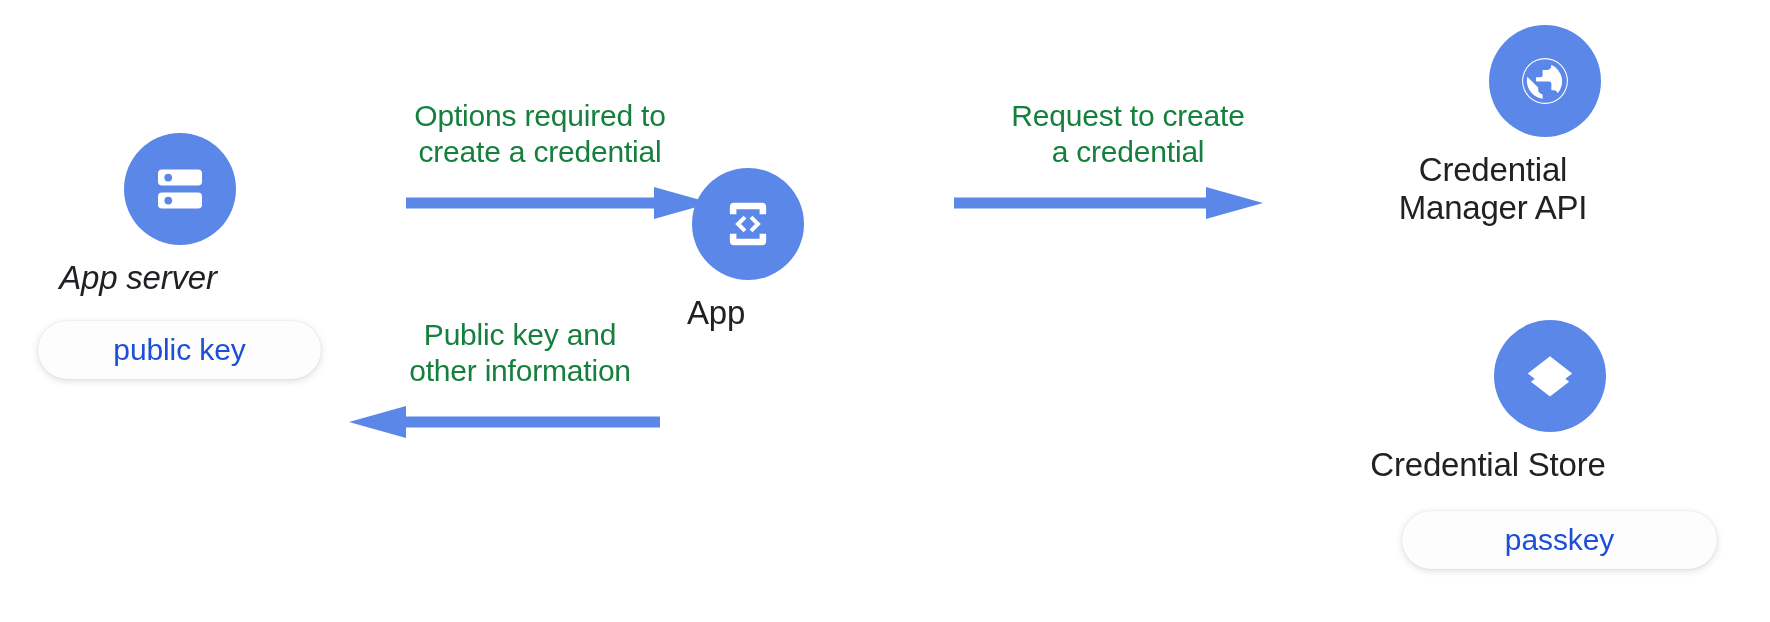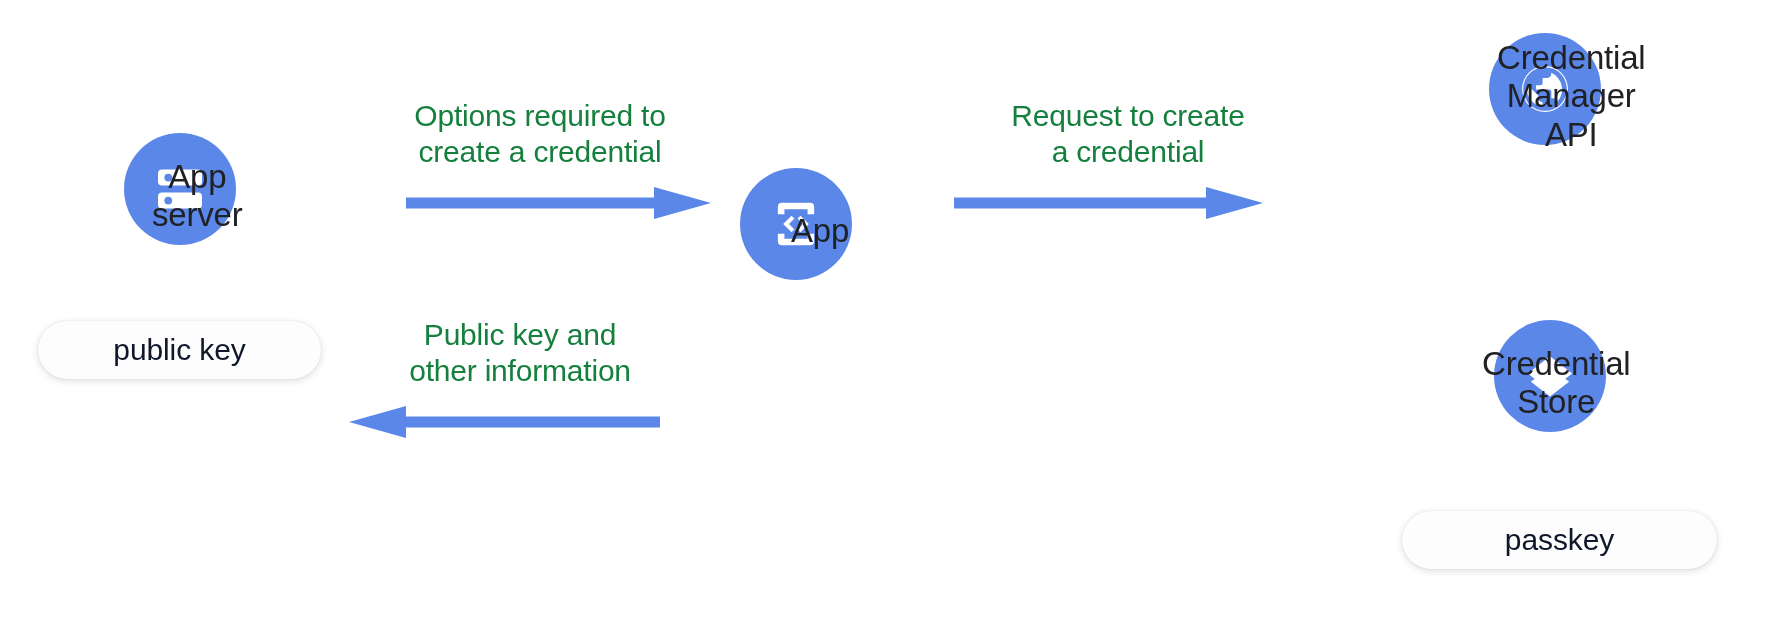--- a/index.html
+++ b/index.html
@@ -15,21 +15,21 @@
     position: relative;
     width: 1770px;
     height: 622px;
     background: #ffffff;
   }
 
   
   .node {
     position: absolute;
     display: flex;
-    flex-direction: row;
+    flex-direction: column;
     align-items: center;
   }
   .circle-icon {
     width: 112px;
     height: 112px;
     border-radius: 50%;
     background: #5b87e8;
     display: flex;
     align-items: center;
     justify-content: center;
@@ -51,21 +51,21 @@
   .pill {
     position: absolute;
     height: 58px;
     border-radius: 29px;
     background: #fdfdfd;
     box-shadow: 0 2px 7px rgba(60,64,67,0.17), 0 0px 2px rgba(60,64,67,0.13);
     display: flex;
     align-items: center;
     justify-content: center;
     font-size: 30px;
-    color: #0f172a;
+    color: #1d4ed8;
     letter-spacing: -0.1px;
   }
 
   
   .arrow-group { position: absolute; }
   .arrow-label {
     font-size: 30px;
     line-height: 1.2;
     color: #15803d;
     text-align: center;
@@ -77,37 +77,37 @@
     font-size: 29px;
     letter-spacing: 0px;
   }
   .arrow-svg { display: block; }
 </style>
 </head>
 <body>
 
 <div id="diagram">
 
-  <div class="node" style="left:124px; top:133px; width:112px;">
+  <div class="node" style="left:124px; top:133px; width:112px;font-style:italic;">
     <div class="circle-icon">
       <svg width="60" height="60" viewBox="0 0 24 24" aria-hidden="true">
         <rect x="3.2" y="4.2" width="17.6" height="6.4" rx="1.6" fill="#ffffff"></rect>
         <rect x="3.2" y="13.4" width="17.6" height="6.4" rx="1.6" fill="#ffffff"></rect>
         <circle cx="7.3" cy="7.4" r="1.55" fill="#5b87e8"></circle>
         <circle cx="7.3" cy="16.6" r="1.55" fill="#5b87e8"></circle>
       </svg>
     </div>
     <div class="node-label" style="width:280px; margin-left:-84px;">App server</div>
   </div>
 
   <div class="pill" style="left:38px; top:321px; width:283px;">
     <span>public key</span>
   </div>
 
-  <div class="node" style="left:740px; top:168px; width:112px;">
+  <div class="node" style="left:692px; top:168px; width:112px;">
     <div class="circle-icon">
       <svg width="58" height="58" viewBox="0 0 24 24" aria-hidden="true">
 
         <path d="M6.2 3.2 h11.6 a1.7 1.7 0 0 1 1.7 1.7 V8.0 h-2.7 V5.9 H7.2 V8.0 H4.5 V4.9 A1.7 1.7 0 0 1 6.2 3.2 Z" fill="#ffffff"></path>
 
         <path d="M4.5 16.0 h2.7 v2.1 h9.6 v-2.1 h2.7 v3.1 a1.7 1.7 0 0 1 -1.7 1.7 H6.2 a1.7 1.7 0 0 1 -1.7 -1.7 Z" fill="#ffffff"></path>
 
         <path d="M10.15 8.55 L11.35 9.75 L9.1 12.0 L11.35 14.25 L10.15 15.45 L6.7 12.0 Z" fill="#ffffff"></path>
 
         <path d="M13.85 8.55 L17.3 12.0 L13.85 15.45 L12.65 14.25 L14.9 12.0 L12.65 9.75 Z" fill="#ffffff"></path>

